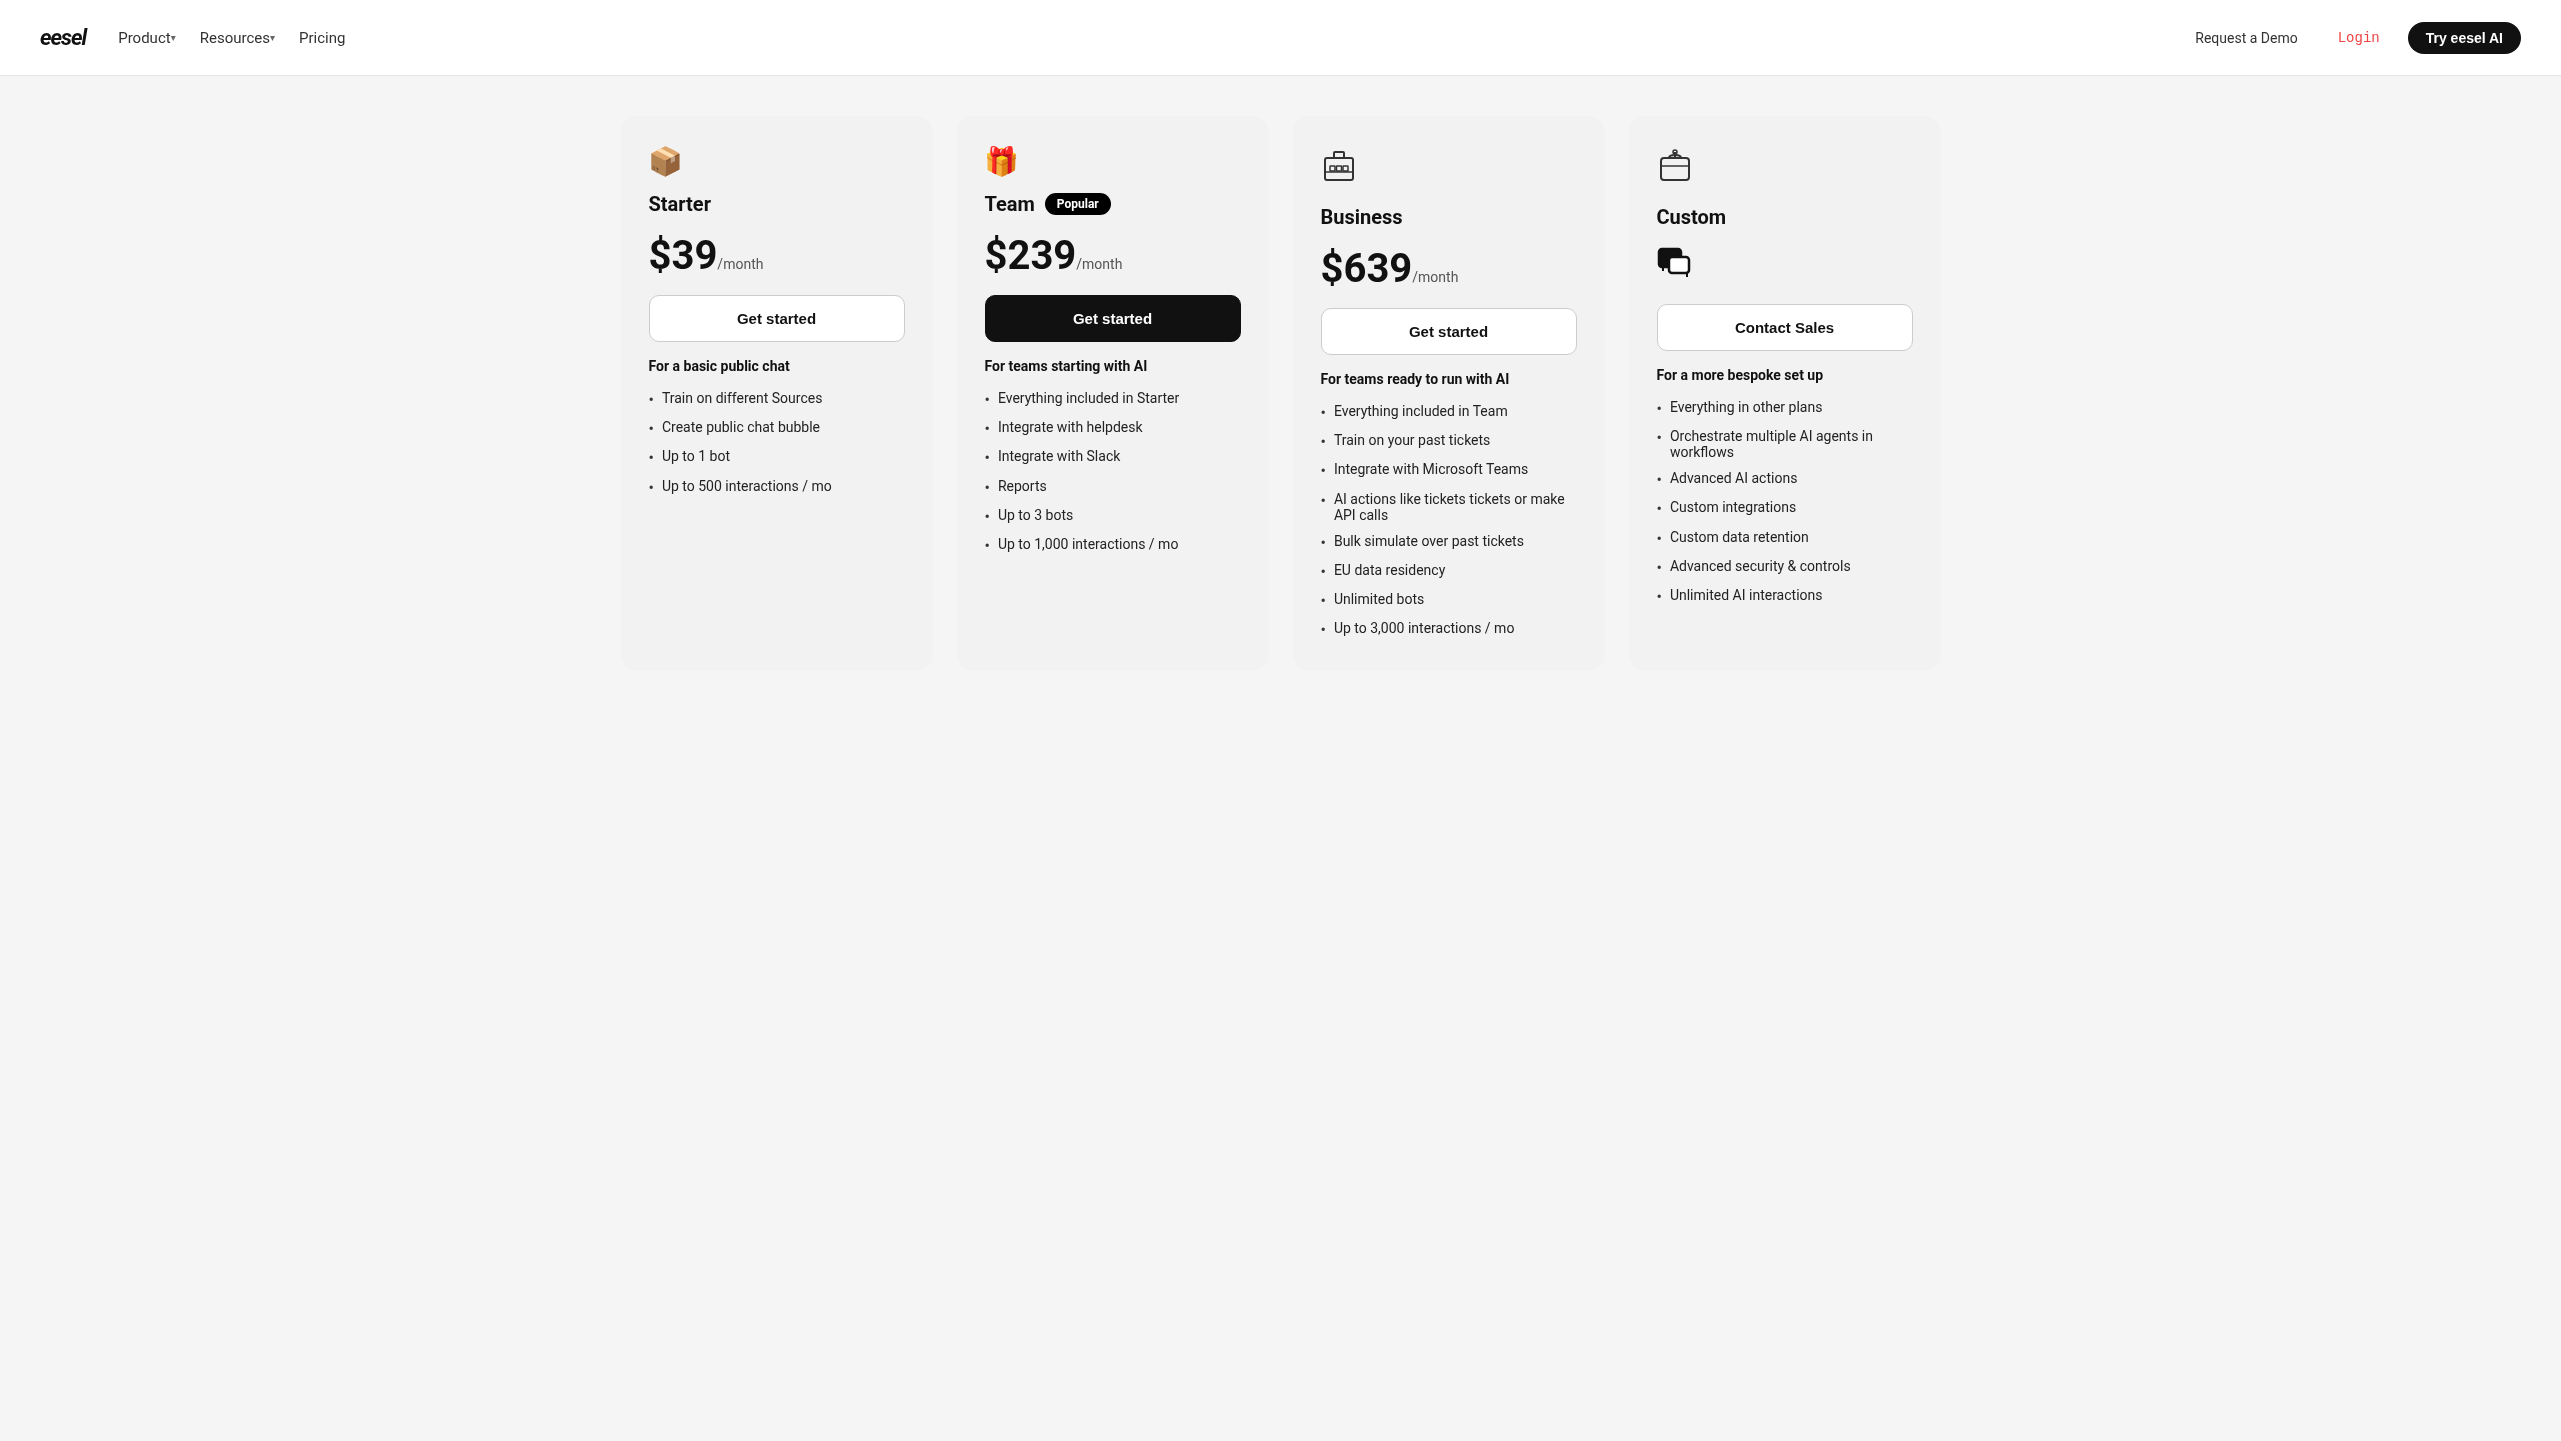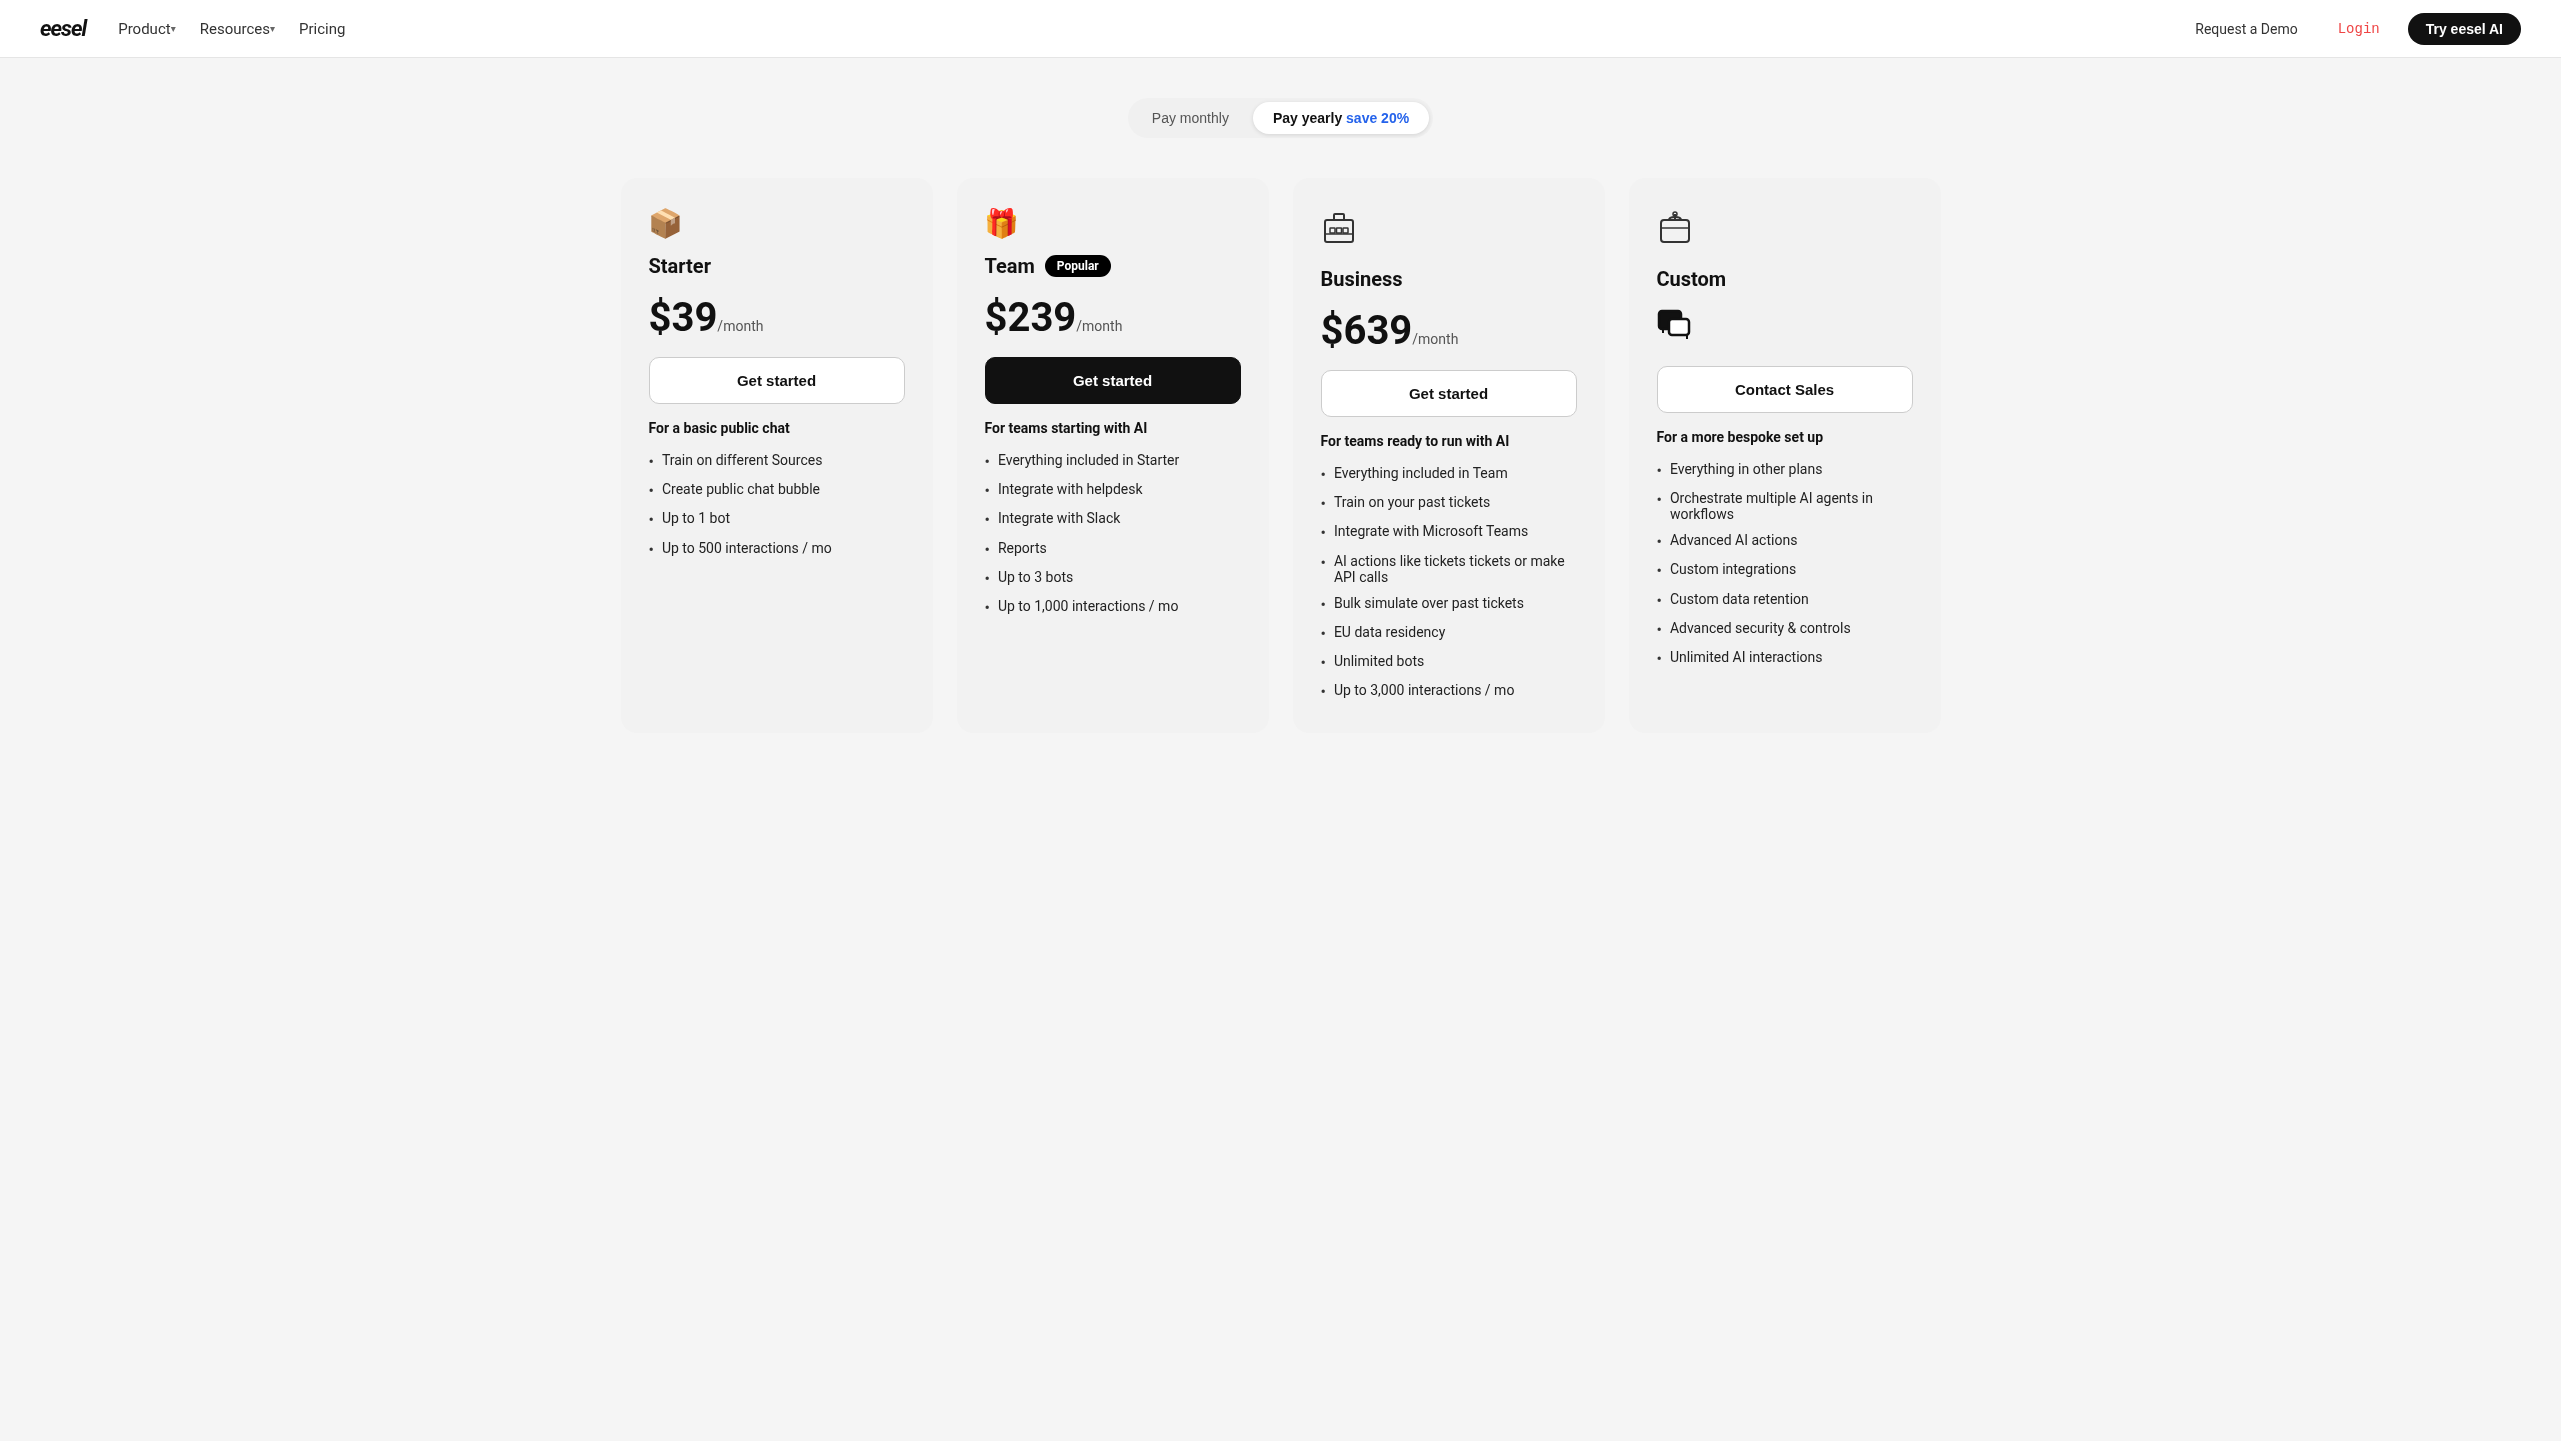--- a/index.html
+++ b/index.html
@@ -8,21 +8,21 @@
       background: #f5f5f5;
       color: #111;
       min-height: 100vh;
     }
     header {
       background: #fff;
       border-bottom: 1px solid #e5e5e5;
       display: flex;
       align-items: center;
       padding: 12px 40px;
-      height: 58px;
+      height: 76px;
       justify-content: space-between;
     }
     .header-left {
       display: flex;
       align-items: center;
       gap: 32px;
     }
     .logo {
       font-size: 22px;
       font-weight: 700;
@@ -231,29 +231,20 @@
     </nav>
   </div>
   <div class="header-right">
     <span class="btn-demo">Request a Demo</span>
     <span class="btn-login">Login</span>
     <button class="btn-try">Try eesel AI</button>
   </div>
 </header>
 
 <div class="main">
-  <div class="billing-toggle">
-    <div class="toggle-container">
-      <button class="toggle-btn">Pay monthly</button>
-      <button class="toggle-btn active">
-        <span>Pay yearly</span>
-        <span class="save-badge">save 20%</span>
-      </button>
-    </div>
-  </div>
 
   <div class="plans-grid">
 
     <div class="plan-card">
       <div class="plan-icon">📦</div>
       <div class="plan-header">
         <span class="plan-name">Starter</span>
       </div>
       <div class="plan-price">
         <span class="amount">$39</span><span class="period">/month</span>

